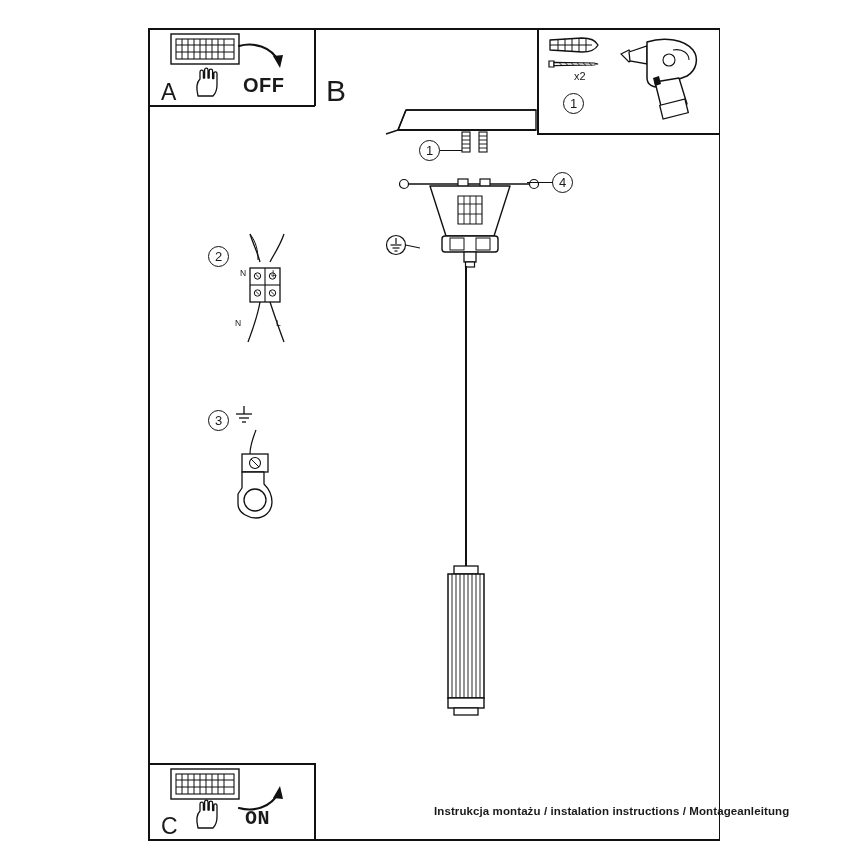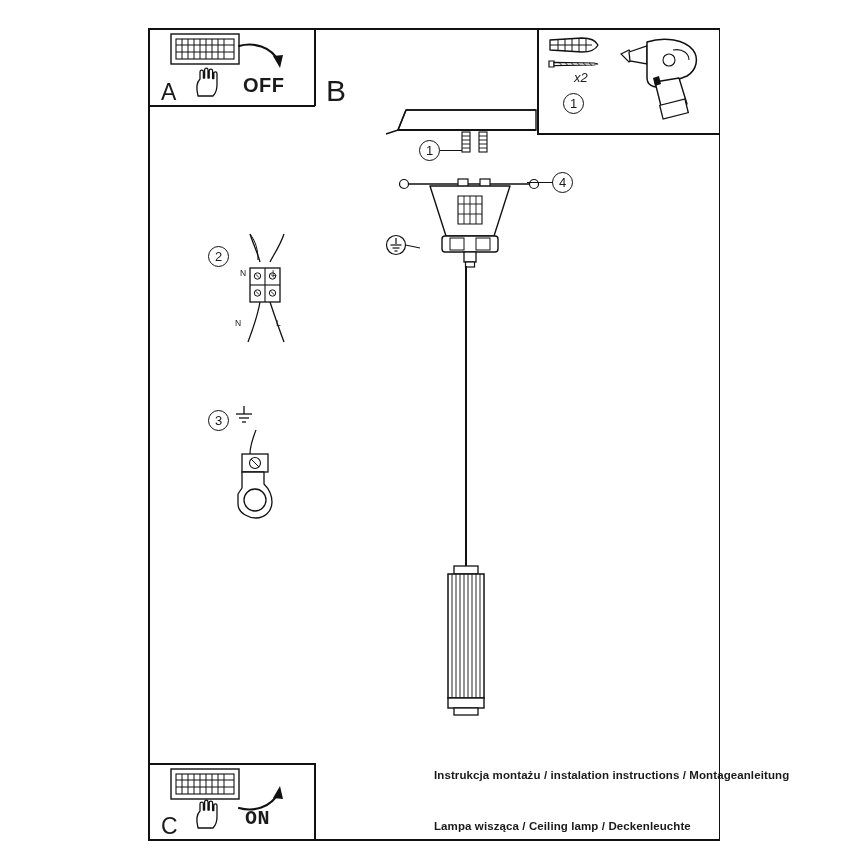--- a/index.html
+++ b/index.html
@@ -44,22 +44,21 @@
     font-size: 20px;
     font-weight: 700;
     letter-spacing: .5px;
   }
   .footer-txt {
     font-size: 11.5px;
     font-weight: 700;
     letter-spacing: .1px;
   }
   .qty {
-    font-size: 13px;
-    font-style: italic;
+    font-size: 11px;
   }
   .term-lbl {
     font-size: 8.5px;
   }
 
   
   .circ {
     position: absolute;
     width: 21px;
     height: 21px;
@@ -364,16 +363,15 @@
     </svg>
   </div>
 
   <div class="s" style="left:237px;top:778px;">
     <svg width="48" height="34" viewBox="0 0 48 34">
       <path d="M2,30 C16,34 34,30 42,14" fill="none" stroke="#111" stroke-width="2.2" stroke-linecap="round"></path>
       <path d="M36,20 L43,8 L46,21 Z" fill="#111"></path>
     </svg>
   </div>
 
-  <div class="txt footer-txt" style="left:434px;top:768px;">Instrukcja montażu / instalation instructions / Montageanleitung</div>
-  <div class="txt footer-txt" style="left:434px;top:819px;">Lampa wisząca / Ceiling lamp / Deckenleuchte</div>
+  <div class="txt footer-txt" style="left:434px;top:804px;">Instrukcja montażu / instalation instructions / Montageanleitung</div>
 
 </div>
 
 </body></html>

